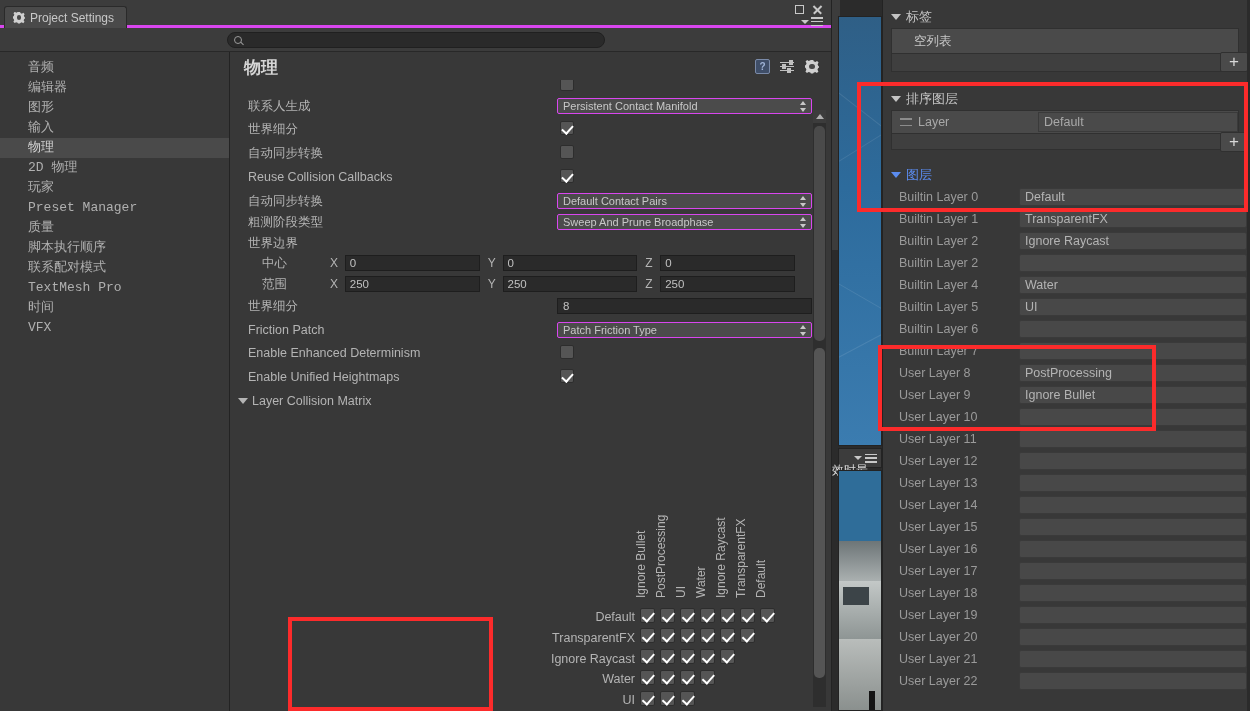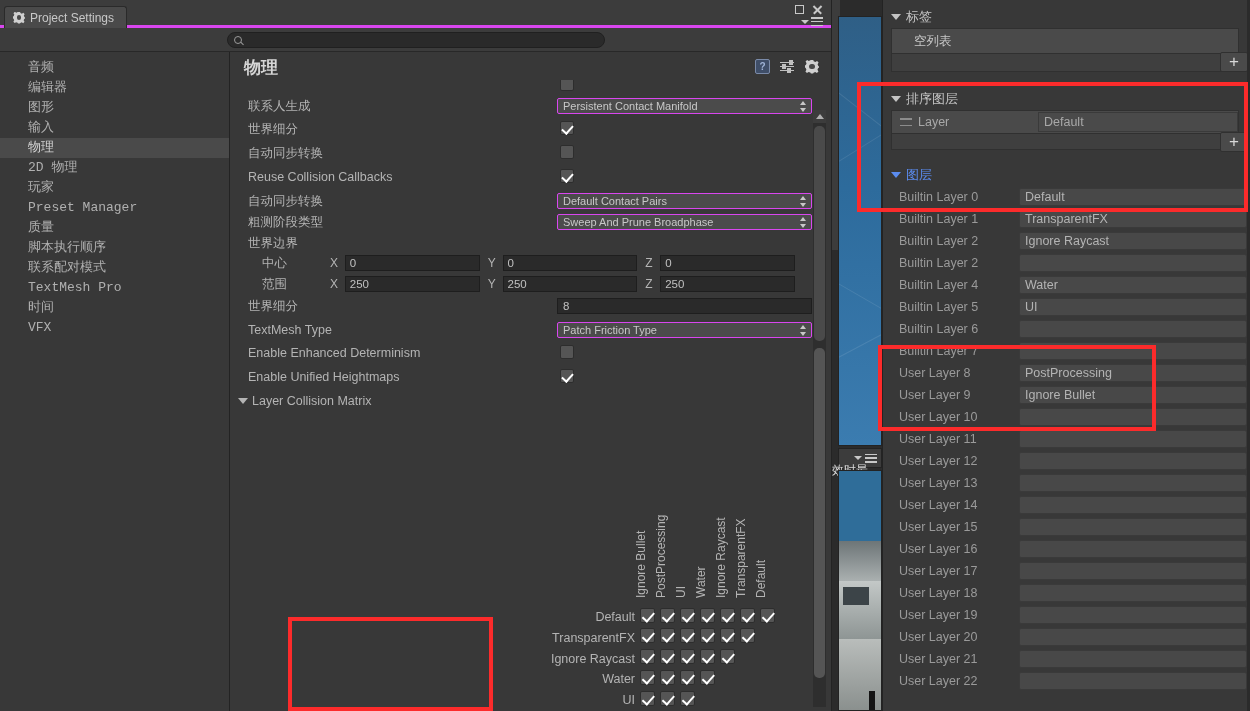--- a/index.html
+++ b/index.html
@@ -450,21 +450,21 @@
             <span class="inp">250</span>
           </span>
         </div>
 
         <div class="row" style="position:absolute;top:216px;left:0;right:0;">
           <span class="row-label">世界细分</span>
           <span class="field-txt">8</span>
         </div>
 
         <div class="row" style="position:absolute;top:240px;left:0;right:0;">
-          <span class="row-label">TextMesh Type</span>
+          <span class="row-label">Friction Patch</span>
           <span class="field-dd">
             <span>Patch Friction Type</span><span class="arrows"></span>
           </span>
         </div>
 
         <div class="row" style="position:absolute;top:263px;left:0;right:0;">
           <span class="row-label">Enable Enhanced Determinism</span>
           <span class="cb" style="top:2px;"></span>
         </div>
 

